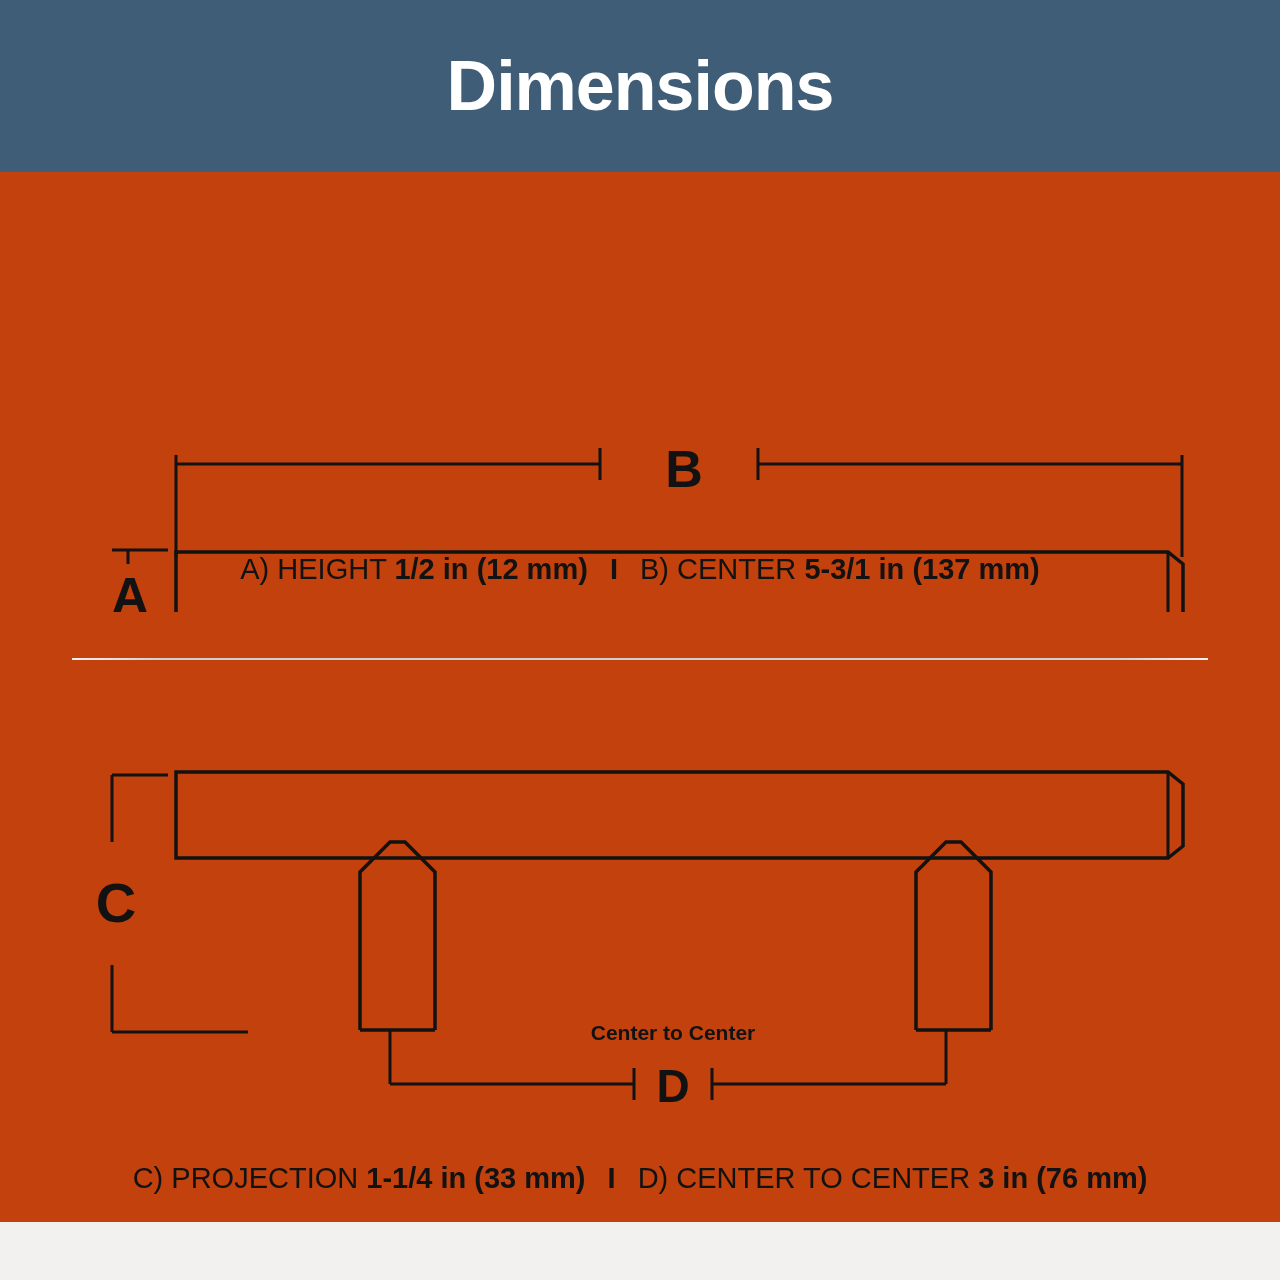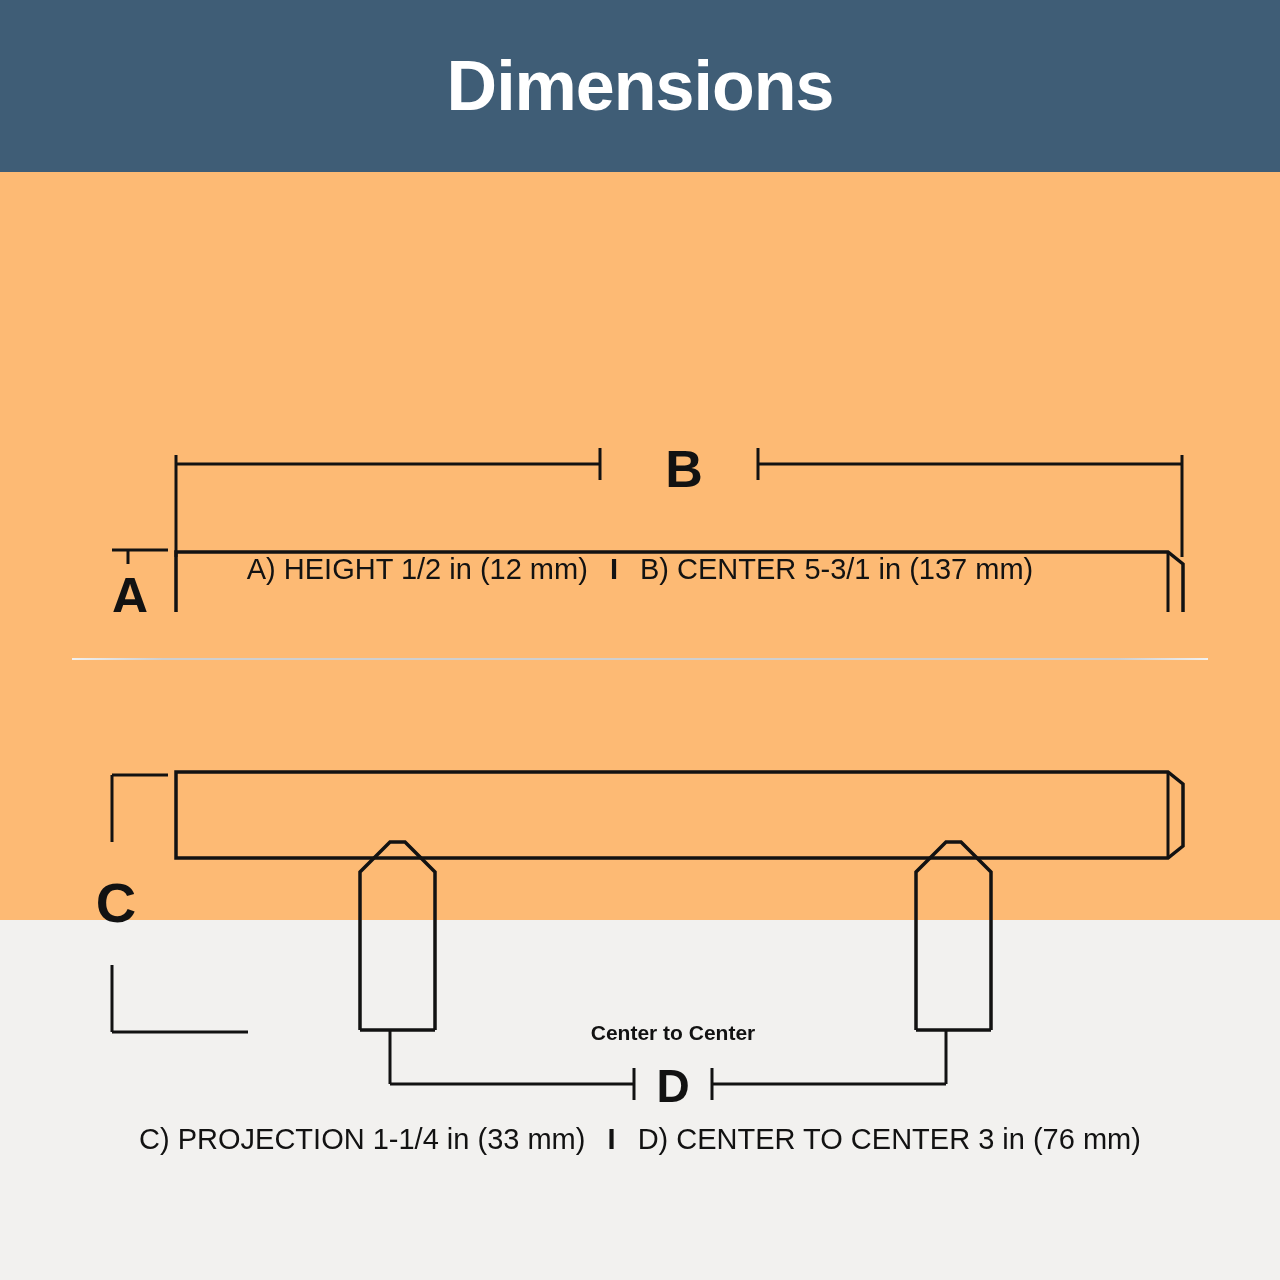--- a/index.html
+++ b/index.html
@@ -9,22 +9,22 @@
   body {
     width: 1280px;
     height: 1280px;
     background: #f2f1ef;
     font-family: "Liberation Sans", sans-serif;
     overflow: hidden;
   }
   .page {
     position: relative;
     width: 1280px;
-    height: 920px;
-    background: #fdba74;
+    height: 1222px;
+    background: #c2410c;
   }
   
   .header {
     position: absolute;
     left: 0;
     top: 0;
     width: 1280px;
     height: 172px;
     background: #3f5d76;
     display: flex;
@@ -58,23 +58,23 @@
   
   .caption {
     position: absolute;
     width: 1280px;
     text-align: center;
     font-size: 29px;
     color: #121212;
     white-space: nowrap;
   }
   .caption-1 { top: 553px; }
-  .caption-2 { top: 1123px; }
+  .caption-2 { top: 1162px; }
   .cap-bold { font-weight: normal; }
-  .cap-light { font-weight: normal; }
+  .cap-light { font-weight: bold; }
   .cap-sep {
     display: inline-block;
     padding: 0 14px;
     font-weight: bold;
   }
   
   .divider {
     position: absolute;
     left: 72px;
     top: 658px;

